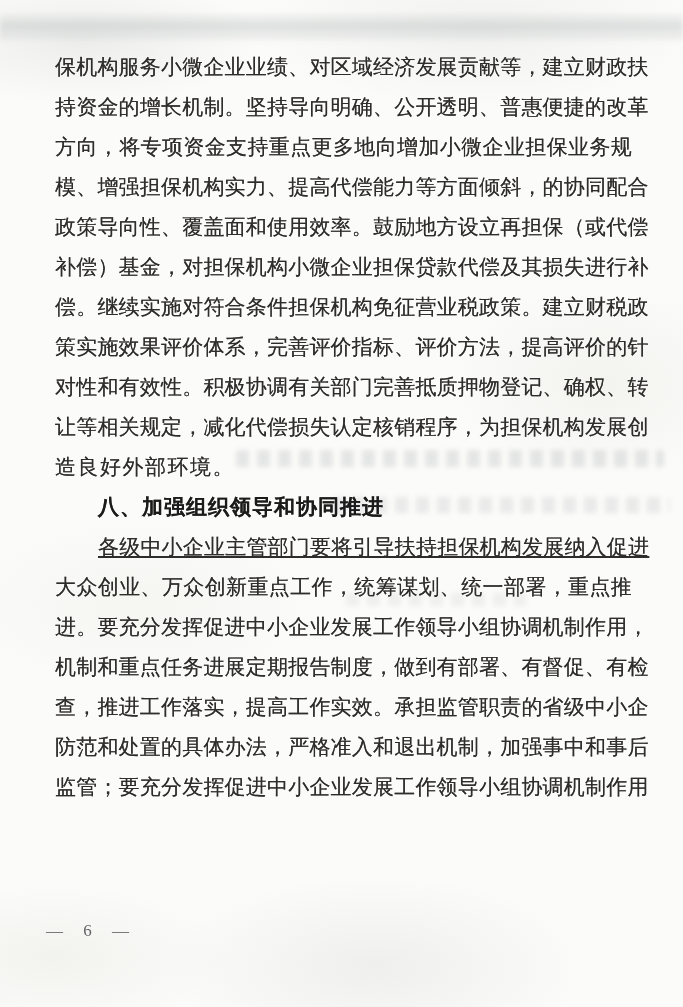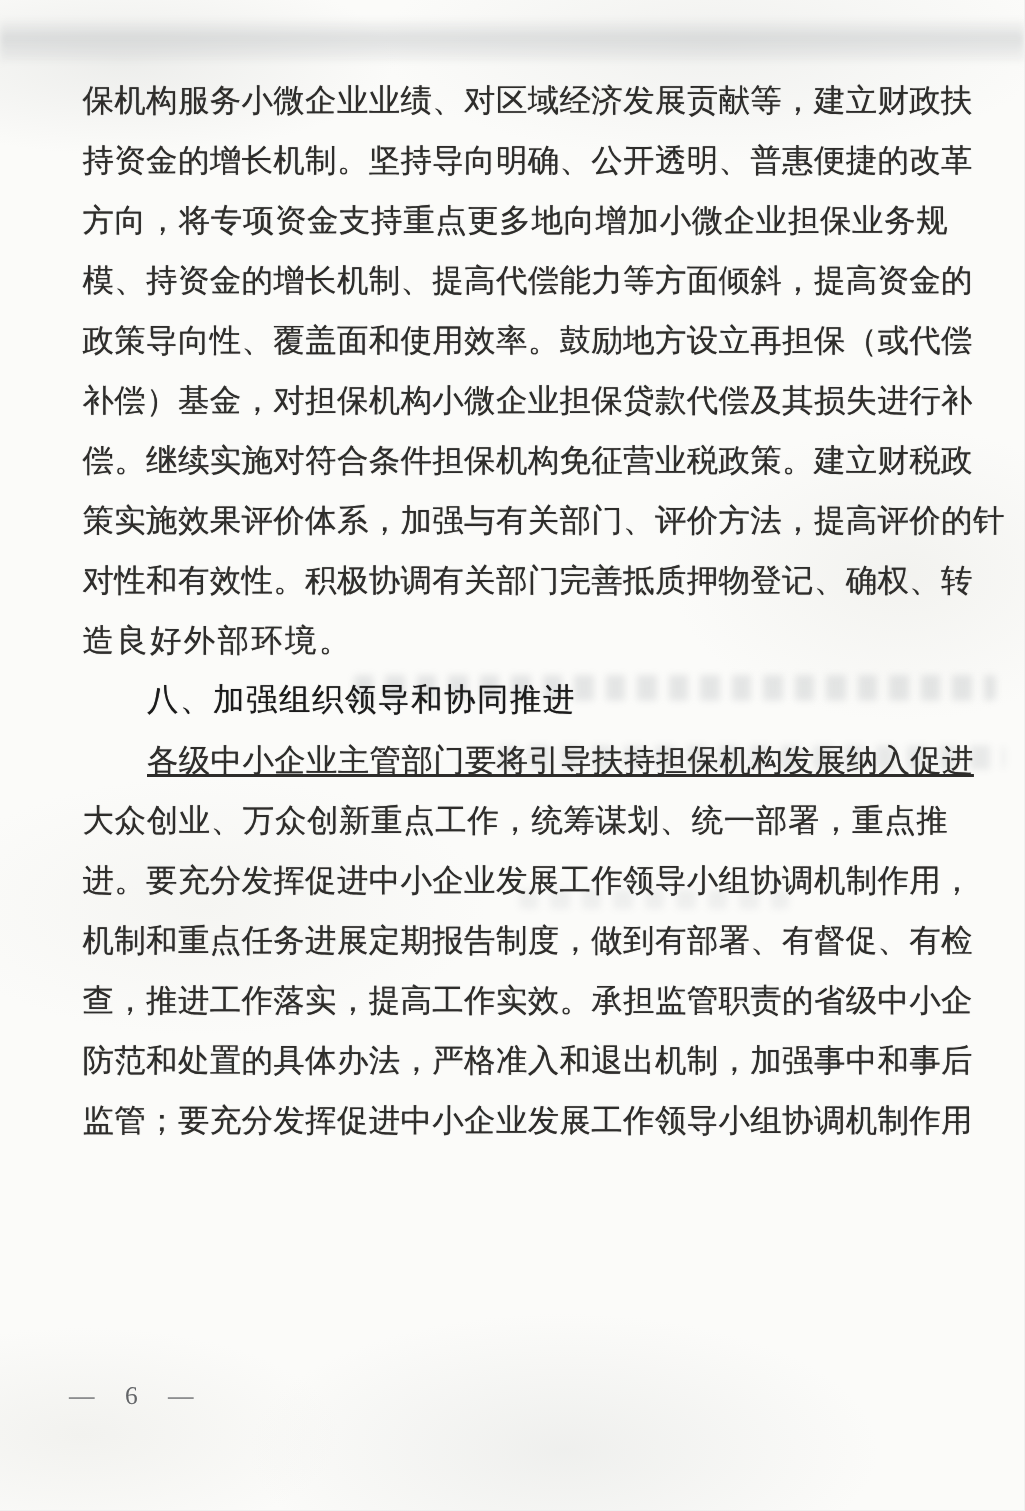--- a/index.html
+++ b/index.html
@@ -63,21 +63,21 @@
     text-shadow: 0 0 0.5px rgba(46,45,43,0.75);
     white-space: nowrap;
     letter-spacing: 0.2px;
   }
   .tline.para-end {
     text-align-last: left;
     letter-spacing: 1.5px;
   }
   .tline.heading {
     font-family: "Liberation Sans", "DejaVu Sans", sans-serif;
-    font-weight: 400;
+    font-weight: 700;
     color: #1b1b1b;
     text-align-last: left;
     padding-left: 43px;
     letter-spacing: 1px;
     text-shadow: 0 0 0.5px rgba(27,27,27,0.8);
   }
   .tline.para-start {
     text-indent: 43px;
     text-decoration: underline;
   }
@@ -100,26 +100,27 @@
 
   <div class="top-smudge"></div>
   <div class="bleed bleed-a"></div>
   <div class="bleed bleed-b"></div>
   <div class="bleed bleed-c"></div>
 
   <div class="text-block">
     <div class="tline">保机构服务小微企业业绩、对区域经济发展贡献等，建立财政扶</div>
     <div class="tline">持资金的增长机制。坚持导向明确、公开透明、普惠便捷的改革</div>
     <div class="tline">方向，将专项资金支持重点更多地向增加小微企业担保业务规</div>
-    <div class="tline">模、持资金的增长机制、提高代偿能力等方面倾斜，提高资金的</div>
+    <div class="tline">模、增强担保机构实力、提高代偿能力等方面倾斜，的协同配合</div>
     <div class="tline">政策导向性、覆盖面和使用效率。鼓励地方设立再担保（或代偿</div>
     <div class="tline">补偿）基金，对担保机构小微企业担保贷款代偿及其损失进行补</div>
     <div class="tline">偿。继续实施对符合条件担保机构免征营业税政策。建立财税政</div>
-    <div class="tline">策实施效果评价体系，加强与有关部门、评价方法，提高评价的针</div>
+    <div class="tline">策实施效果评价体系，完善评价指标、评价方法，提高评价的针</div>
     <div class="tline">对性和有效性。积极协调有关部门完善抵质押物登记、确权、转</div>
+    <div class="tline">让等相关规定，减化代偿损失认定核销程序，为担保机构发展创</div>
     <div class="tline para-end">造良好外部环境。</div>
     <div class="tline heading">八、加强组织领导和协同推进</div>
     <div class="tline para-start">各级中小企业主管部门要将引导扶持担保机构发展纳入促进</div>
     <div class="tline">大众创业、万众创新重点工作，统筹谋划、统一部署，重点推</div>
     <div class="tline">进。要充分发挥促进中小企业发展工作领导小组协调机制作用，</div>
     <div class="tline">机制和重点任务进展定期报告制度，做到有部署、有督促、有检</div>
     <div class="tline">查，推进工作落实，提高工作实效。承担监管职责的省级中小企</div>
     <div class="tline">防范和处置的具体办法，严格准入和退出机制，加强事中和事后</div>
     <div class="tline">监管；要充分发挥促进中小企业发展工作领导小组协调机制作用</div>
   </div>

